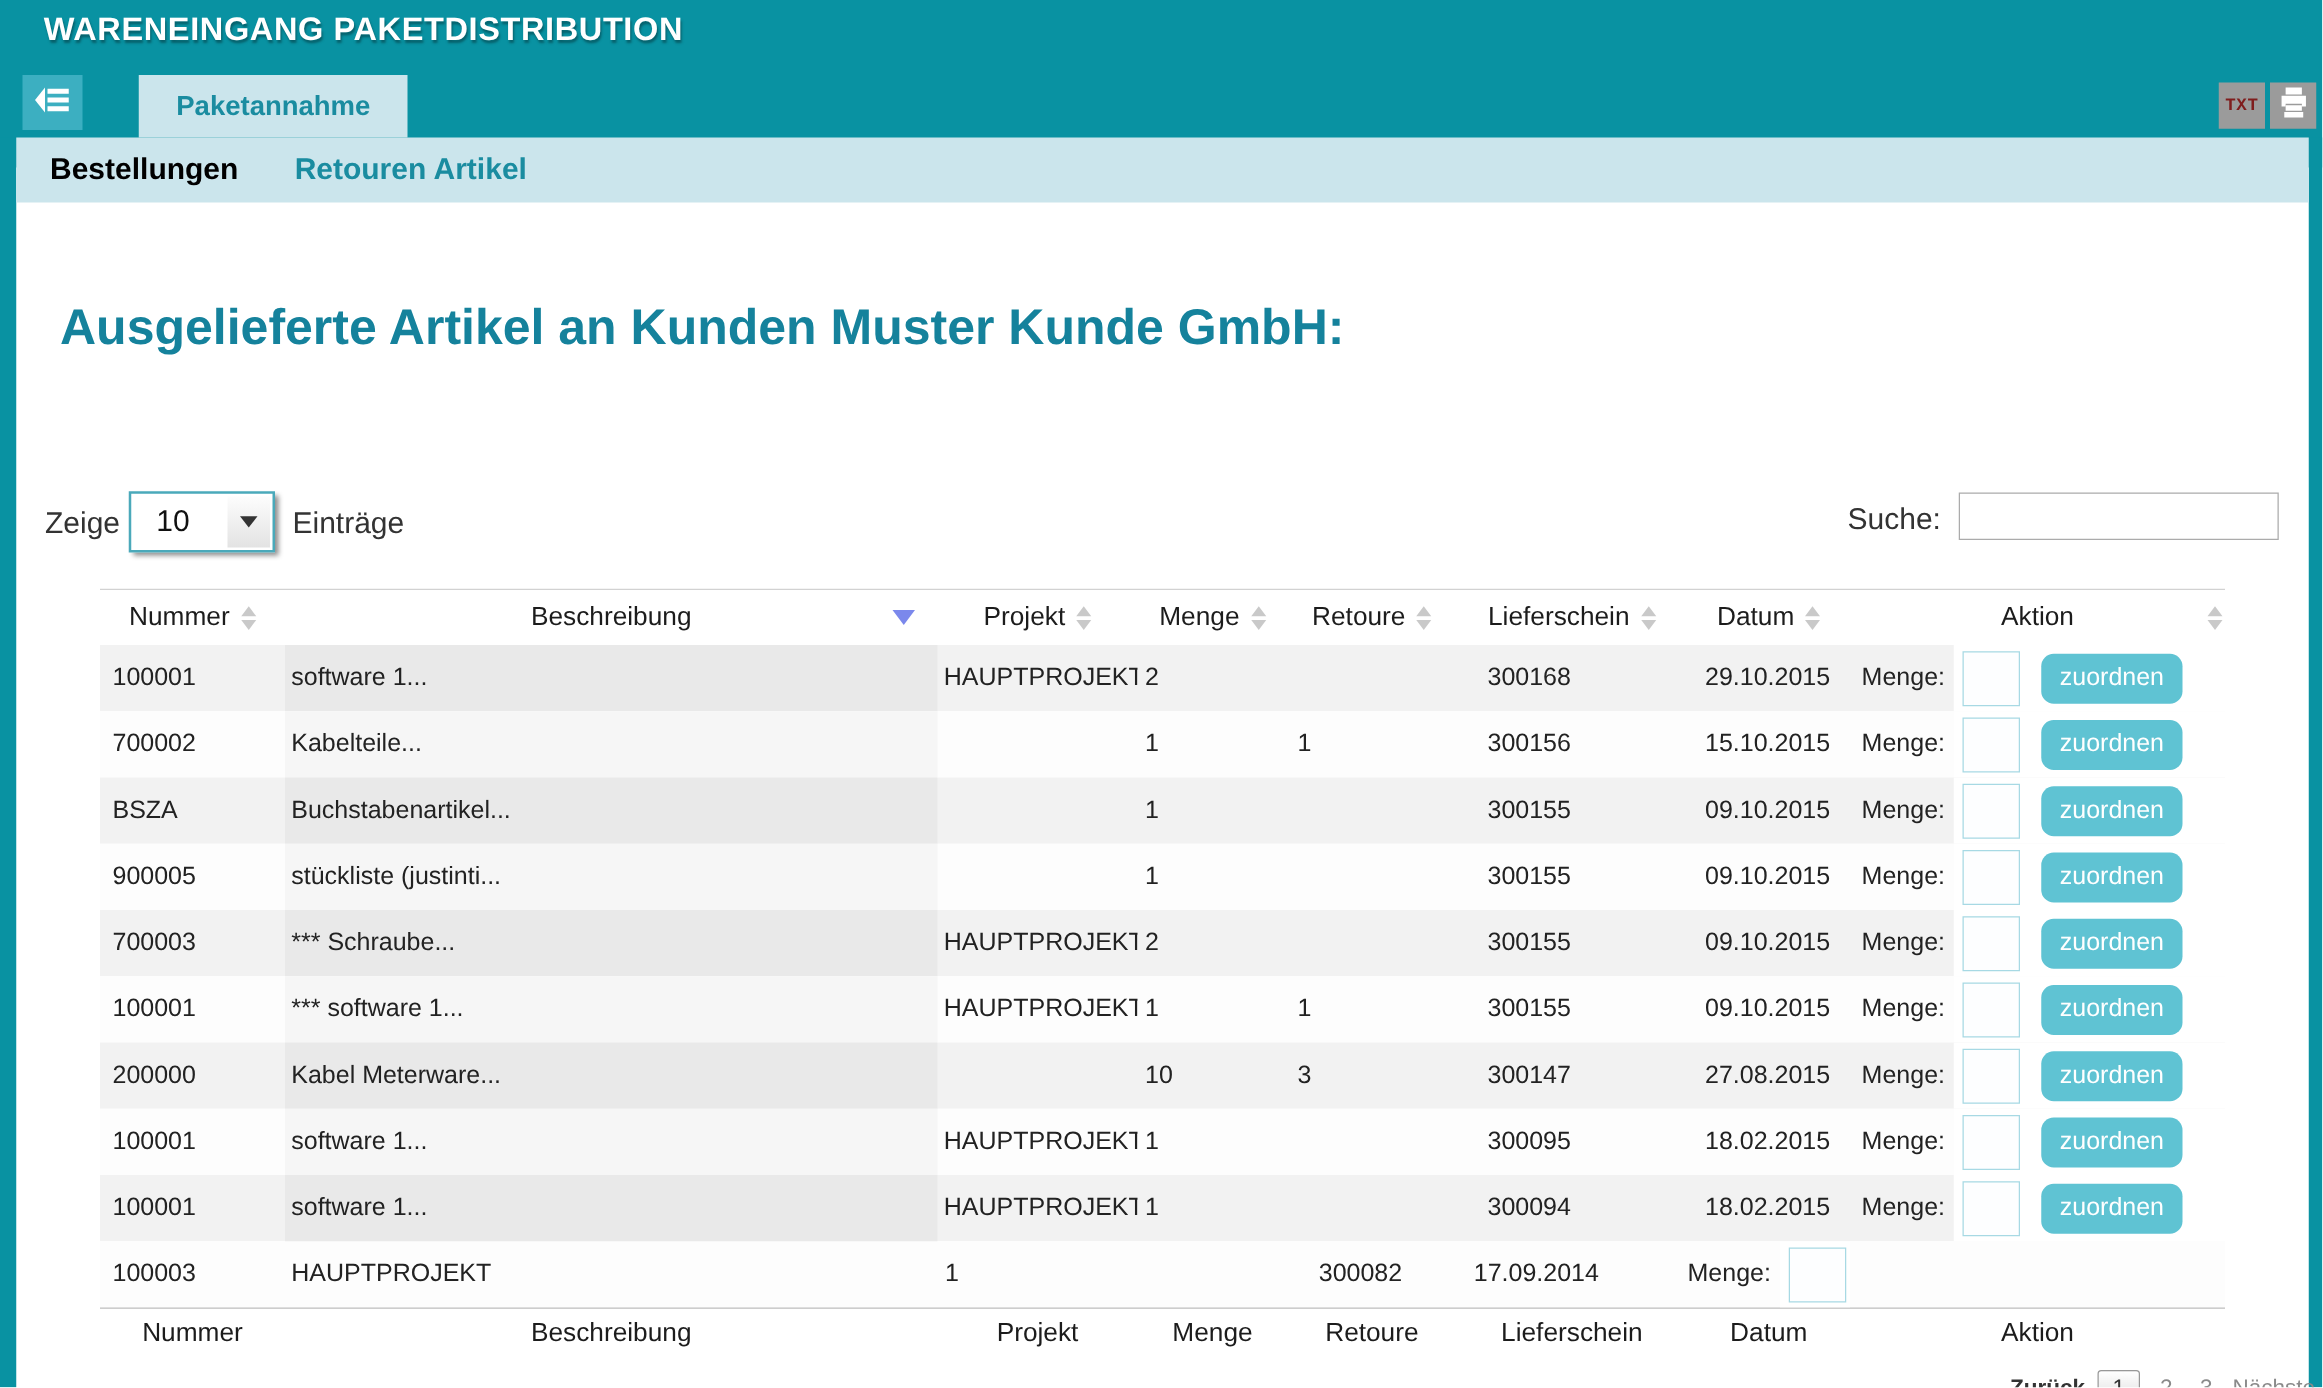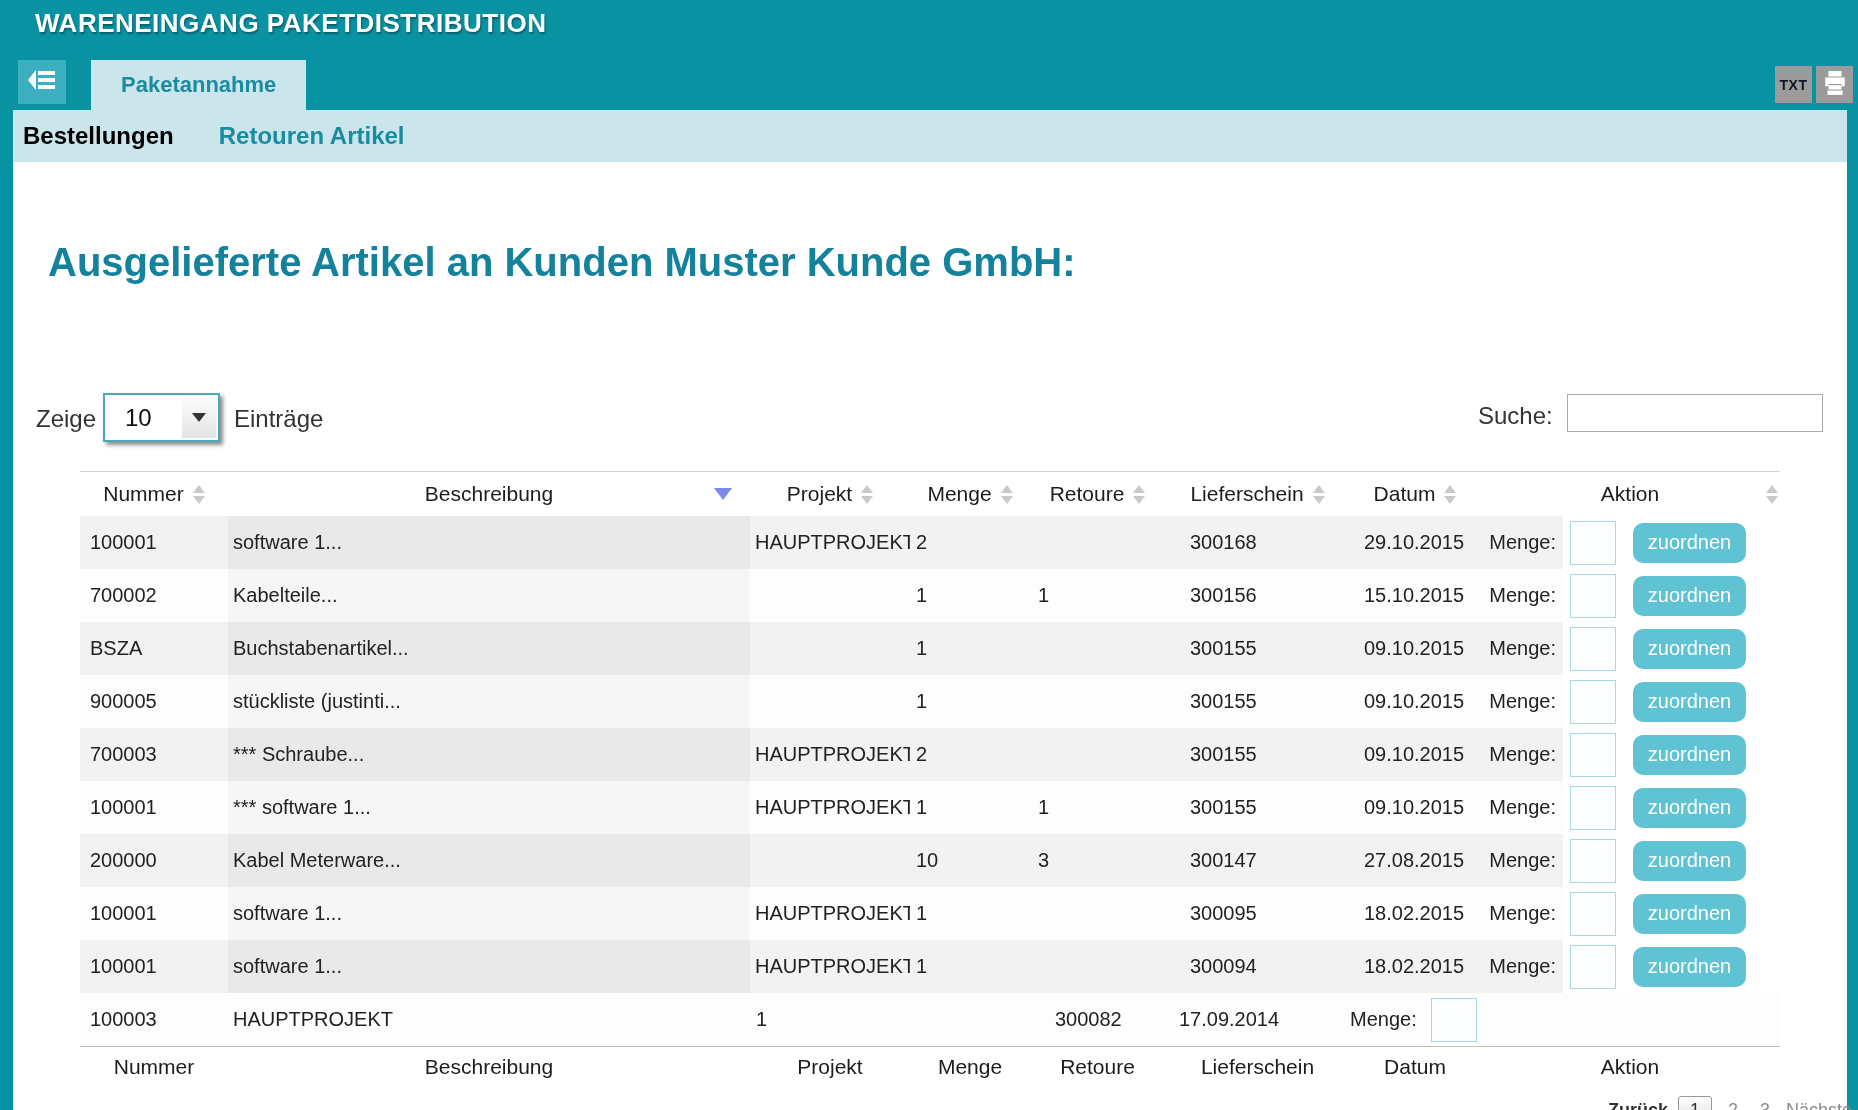--- a/index.html
+++ b/index.html
@@ -5,38 +5,38 @@
   html,body{margin:0;padding:0;background:#ffffff;}
   .page{position:relative;width:1858px;height:1110px;overflow:hidden;background:#ffffff;
         font-family:"Liberation Sans", sans-serif;color:#222;}
 
   
   .topbar{position:absolute;top:0;left:0;width:1858px;height:134px;background:#0992a2;}
   .app-title{position:absolute;top:8px;left:35px;color:#ffffff;font-size:26px;font-weight:bold;
              letter-spacing:.5px;text-shadow:1px 2px 2px rgba(0,0,0,.35);}
   .back-btn{position:absolute;top:60px;left:18px;width:48px;height:44px;background:#3cafc1;
             display:flex;align-items:center;justify-content:center;cursor:pointer;}
-  .module-tab{position:absolute;top:60px;left:91px;height:50px;background:#cbe5ec;
+  .module-tab{position:absolute;top:60px;left:111px;height:50px;background:#cbe5ec;
               display:flex;align-items:center;padding:0 30px;color:#1a8ca0;
               font-size:22px;font-weight:bold;cursor:pointer;}
   .sq-btn{position:absolute;top:66px;width:37px;height:37px;background:#9b9b9b;
           display:flex;align-items:center;justify-content:center;cursor:pointer;}
-  .txt-btn{left:1775px;color:#0f172a;font-size:14px;font-weight:bold;letter-spacing:.5px;}
+  .txt-btn{left:1775px;color:#7f1d1d;font-size:14px;font-weight:bold;letter-spacing:.5px;font-family:Liberation Mono, monospace;}
   .print-btn{left:1816px;}
 
   
   .strip{position:absolute;top:110px;bottom:0;background:#0992a2;}
   .strip.left{left:0;width:13px;}
   .strip.right{right:0;width:11px;}
 
   
   .tabbar{position:absolute;top:110px;left:13px;right:11px;height:52px;background:#cbe5ec;
           display:flex;align-items:center;}
   .tab{font-size:24px;font-weight:bold;cursor:pointer;}
-  .tab.active{color:#000000;margin-left:10px;}
+  .tab.active{color:#000000;margin-left:27px;}
   .tab.inactive{color:#1a8ca0;margin-left:45px;}
 
   
   .heading{position:absolute;top:240px;left:48px;font-size:40px;font-weight:bold;color:#15829c;text-align:right;}
 
   
   .ctrl-label{position:absolute;font-size:24px;color:#333;}
   .lbl-zeige{top:405px;left:36px;}
   .lbl-eintraege{top:405px;left:234px;}
   .lbl-suche{top:402px;left:1478px;}

